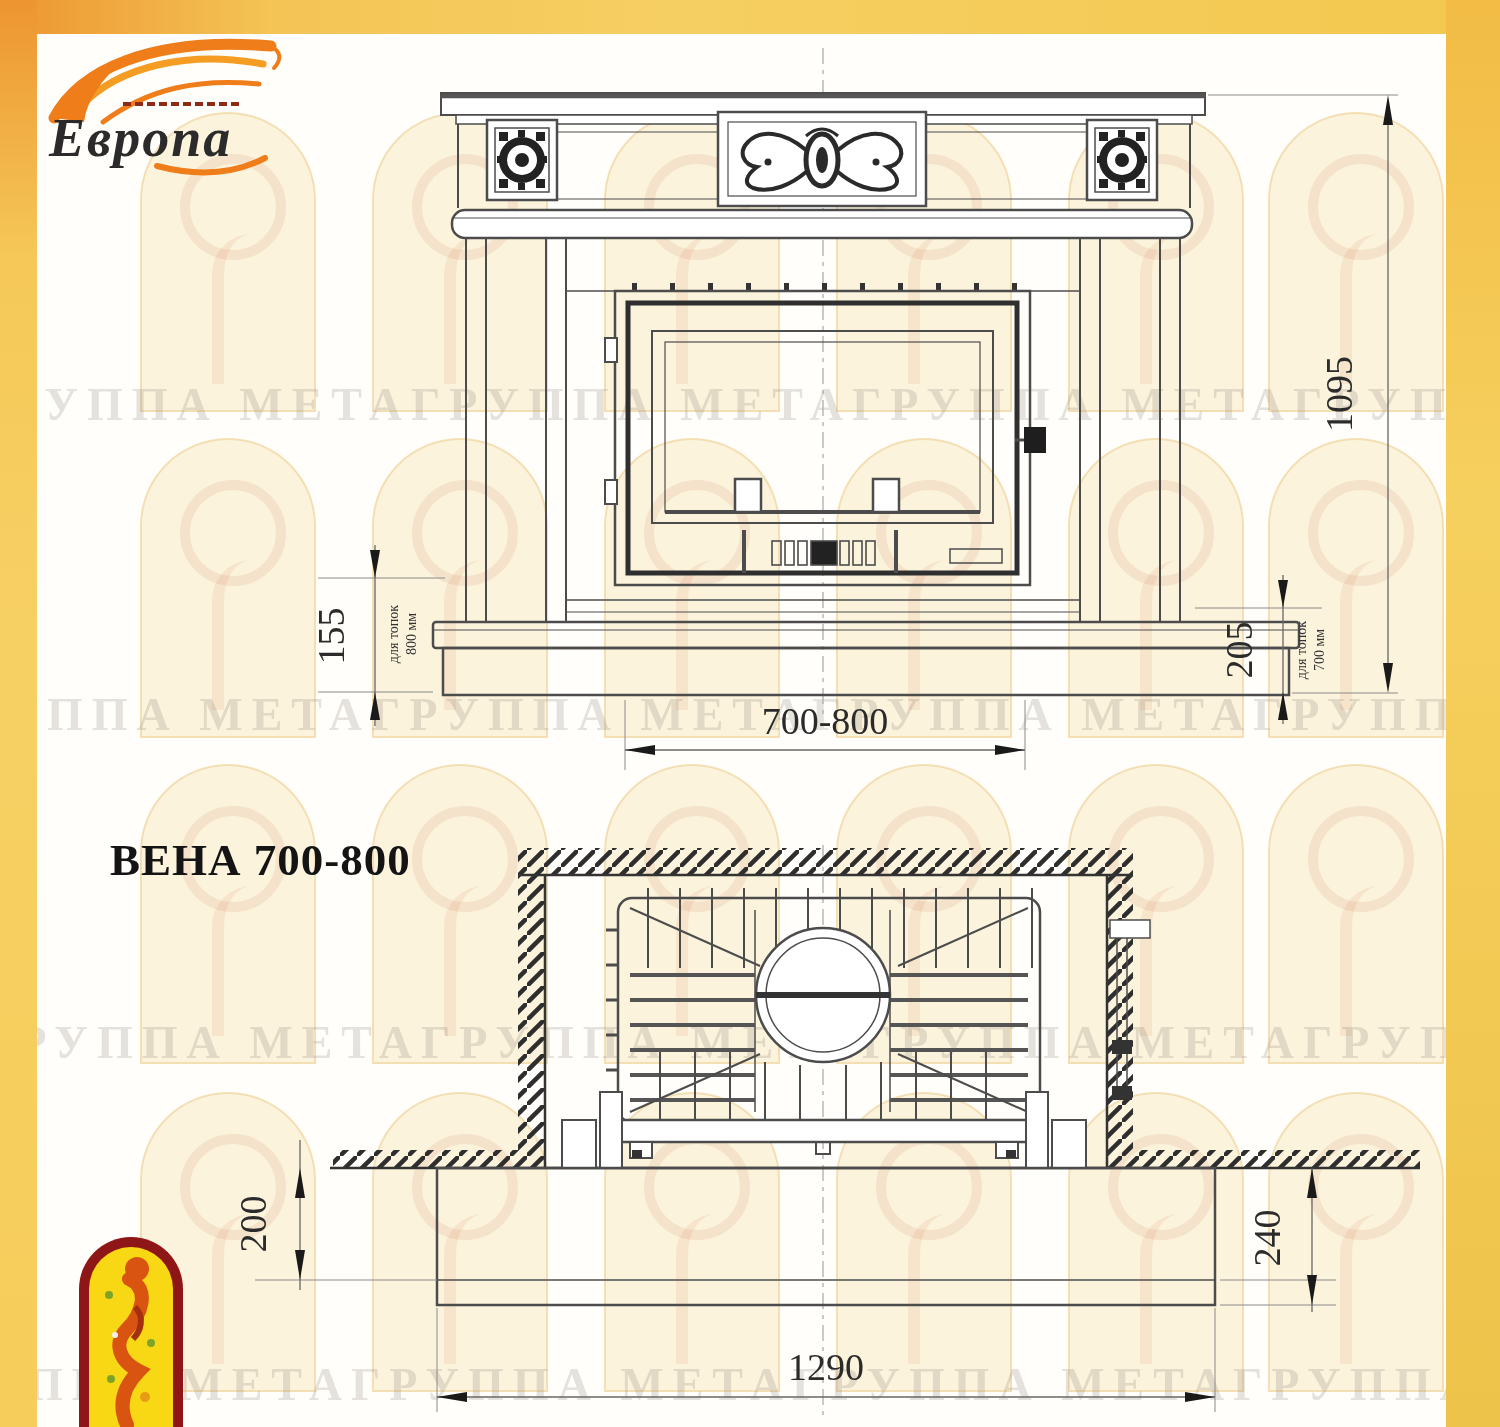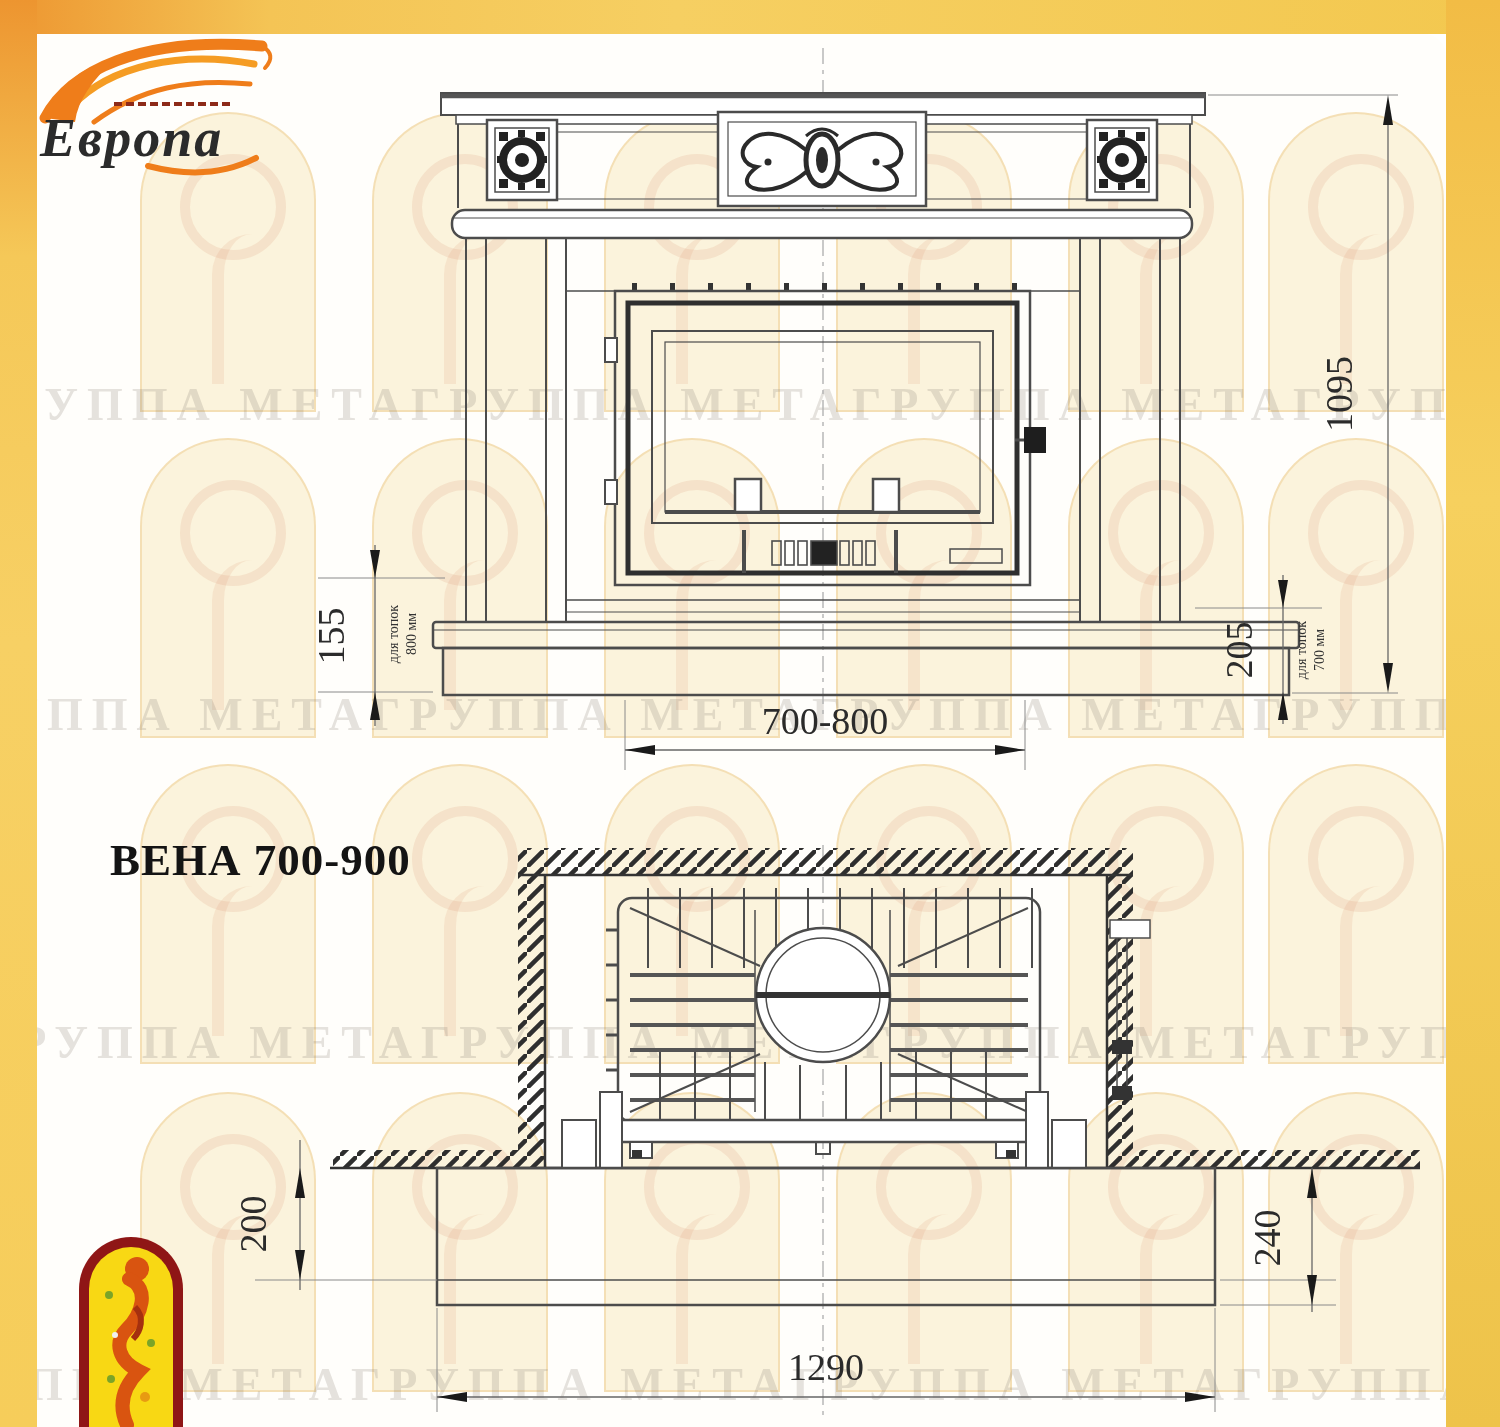--- a/index.html
+++ b/index.html
@@ -22,21 +22,21 @@
   .arch::before{content:"";position:absolute;left:38px;top:40px;width:86px;height:86px;
     border-radius:50%;border:10px solid rgba(213,130,95,.14);}
   .arch::after{content:"";position:absolute;left:70px;top:120px;width:40px;height:150px;
     border-left:12px solid rgba(213,130,95,.13);border-radius:40px 0 40px 0;}
   
   .wmrow{position:absolute;z-index:2;white-space:nowrap;font-weight:bold;
     font-size:46px;letter-spacing:9px;color:rgba(125,115,105,.20);}
   
   #drawing{position:absolute;left:0;top:0;z-index:3;}
   
-  #logo{position:absolute;left:30px;top:26px;width:250px;height:165px;z-index:6;}
+  #logo{position:absolute;left:39px;top:26px;width:250px;height:165px;z-index:6;}
   
   #page-title{position:absolute;left:110px;top:834px;z-index:4;font-weight:bold;
     font-size:45px;letter-spacing:1px;color:#141414;}
   
   #corner-icon{position:absolute;left:79px;top:1237px;width:104px;height:190px;z-index:6;
     background:#f8d814;border:10px solid #8f1616;border-bottom:none;
     border-radius:52px 52px 0 0;box-sizing:border-box;overflow:hidden;}
   text{fill:#2b2b2b;}
   .dimtxt{font-family:"Liberation Serif",serif;font-size:38px;}
   .notetxt{font-family:"Liberation Serif",serif;font-size:14px;fill:#333;}
@@ -379,21 +379,21 @@
     <g>
       <line x1="437" y1="1308" x2="437" y2="1412" stroke="#8a8a8a" stroke-width="1"></line>
       <line x1="1215" y1="1308" x2="1215" y2="1412" stroke="#8a8a8a" stroke-width="1"></line>
       <line x1="437" y1="1397" x2="1215" y2="1397" stroke="#666" stroke-width="1.3"></line>
       <polygon points="437,1397 467,1392 467,1402" fill="#1a1a1a"></polygon>
       <polygon points="1215,1397 1185,1392 1185,1402" fill="#1a1a1a"></polygon>
       <text class="dimtxt" x="826" y="1380" text-anchor="middle">1290</text>
     </g>
   </svg>
 
-  <div id="page-title">ВЕНА 700-900</div>
+  <div id="page-title">ВЕНА 700-800</div>
 
   <div id="logo">
     <svg width="250" height="165" viewBox="0 0 250 165">
       <path d="M15,92 C40,45 110,10 232,20" stroke="#ef7d1a" stroke-width="11" fill="none" stroke-linecap="round"></path>
       <path d="M42,80 C80,40 150,24 224,38" stroke="#f59c23" stroke-width="7" fill="none" stroke-linecap="round"></path>
       <path d="M64,96 C110,62 160,52 220,58" stroke="#ef7d1a" stroke-width="5" fill="none" stroke-linecap="round"></path>
       <path d="M15,92 C28,60 52,40 86,33 C62,54 48,74 45,96 Z" fill="#ef7d1a"></path>
       <path d="M232,20 q15,9 3,22" stroke="#ef7d1a" stroke-width="4" fill="none" stroke-linecap="round"></path>
       <g fill="#8d2a18">
         <rect x="84" y="76" width="8" height="4"></rect>

